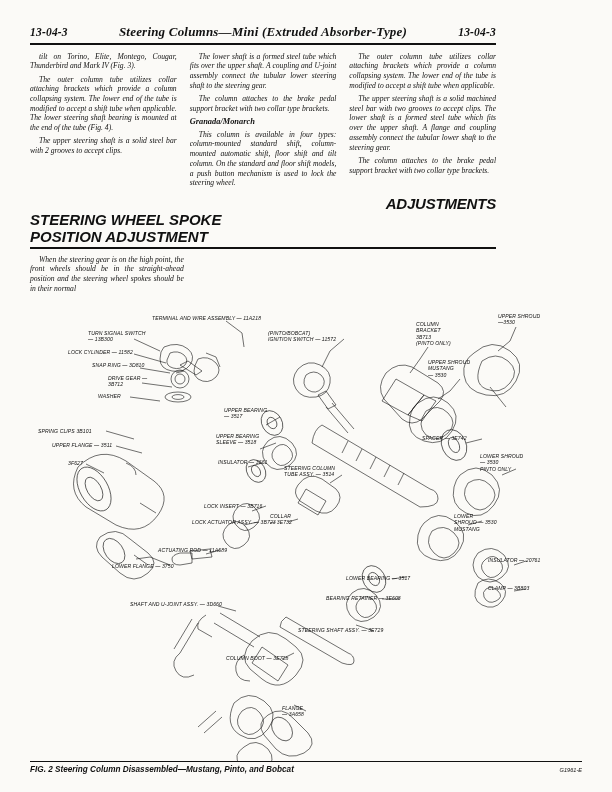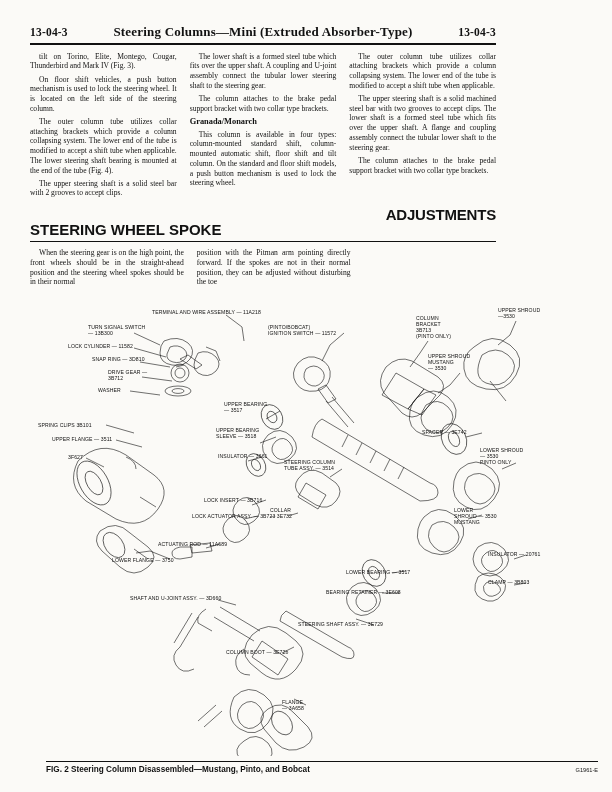--- a/index.html
+++ b/index.html
@@ -9,20 +9,21 @@
     font-family:"Liberation Serif", serif;
     color:#111;
     overflow:hidden;
     position:relative;
   }
   .page{
     position:absolute;
     left:0;top:0;width:536px;height:792px;
     box-sizing:border-box;
     padding:24px 40px 10px 30px;
+    font-style:italic;
   }
   
   .header{
     display:flex;align-items:baseline;justify-content:space-between;
     font-weight:bold;
     font-size:11.5px;
     letter-spacing:.2px;
     padding-bottom:3px;
   }
   .header .hcenter{font-size:13px;font-weight:bold;}
@@ -66,21 +67,21 @@
     position:absolute;
     font-family:"Liberation Sans", sans-serif;
     font-size:5.1px;
     line-height:1.22;
     color:#111;
     white-space:pre;
     letter-spacing:.1px;
   }
   
   .capwrap{
-    position:absolute;left:46px;bottom:18px;width:552px;
+    position:absolute;left:30px;bottom:18px;width:552px;
   }
   .caprule{height:1.3px;background:#111;margin-bottom:3px;}
   .caption{
     font-family:"Liberation Sans", sans-serif;
     font-size:8.2px;font-weight:bold;
     display:flex;justify-content:space-between;align-items:baseline;
   }
   .capcode{font-size:5.6px;font-weight:normal;font-family:"Liberation Sans",sans-serif;}
 </style>
 </head>
@@ -91,47 +92,44 @@
   <div class="header">
     <span>13-04-3</span>
     <span class="hcenter">Steering Columns—Mini (Extruded Absorber-Type)</span>
     <span>13-04-3</span>
   </div>
   <div class="rule"></div>
 
   <div class="cols">
     <div class="col">
       <p>tilt on Torino, Elite, Montego, Cougar, Thunderbird and Mark IV (Fig. 3).</p>
-      <p>On floor shift vehicles, a push button mechanism is used to lock the steering wheel. It is located on the left side of the steering column.</p>
       <p>The outer column tube utilizes collar attaching brackets which provide a column collapsing system. The lower end of the tube is modified to accept a shift tube when applicable. The lower steering shaft bearing is mounted at the end of the tube (Fig. 4).</p>
       <p>The upper steering shaft is a solid steel bar with 2 grooves to accept clips.</p>
     </div>
     <div class="col">
       <p>The lower shaft is a formed steel tube which fits over the upper shaft. A coupling and U-joint assembly connect the tubular lower steering shaft to the steering gear.</p>
       <p>The column attaches to the brake pedal support bracket with two collar type brackets.</p>
       <h3 class="sub">Granada/Monarch</h3>
       <p>This column is available in four types: column-mounted standard shift, column-mounted automatic shift, floor shift and tilt column. On the standard and floor shift models, a push button mechanism is used to lock the steering wheel.</p>
     </div>
     <div class="col">
       <p>The outer column tube utilizes collar attaching brackets which provide a column collapsing system. The lower end of the tube is modified to accept a shift tube when applicable.</p>
       <p>The upper steering shaft is a solid machined steel bar with two grooves to accept clips. The lower shaft is a formed steel tube which fits over the upper shaft. A flange and coupling assembly connect the tubular lower shaft to the steering gear.</p>
       <p>The column attaches to the brake pedal support bracket with two collar type brackets.</p>
     </div>
   </div>
 
   <div class="adjwrap">
     <div class="adjtitle">ADJUSTMENTS</div>
     <div class="adjsub">STEERING WHEEL SPOKE</div>
+    <div class="adjsub">POSITION ADJUSTMENT</div>
     <div class="adjrule"></div>
     <div class="cols">
       <div class="col">
         <p>When the steering gear is on the high point, the front wheels should be in the straight-ahead position and the steering wheel spokes should be in their normal</p>
-      </div>
-      <div class="col">
-        <p class="noind">position with the Pitman arm pointing directly forward. If the spokes are not in their normal position, they can be adjusted without disturbing the toe</p>
       </div>
     </div>
   </div>
 
   <div class="figure">
     <svg width="552" height="455" viewBox="0 0 552 455">
       <g fill="none" stroke="#111" stroke-width="0.6">
 
         <path d="M196,14 L212,26 L214,40"></path>
         <path d="M104,32 L130,44"></path>

